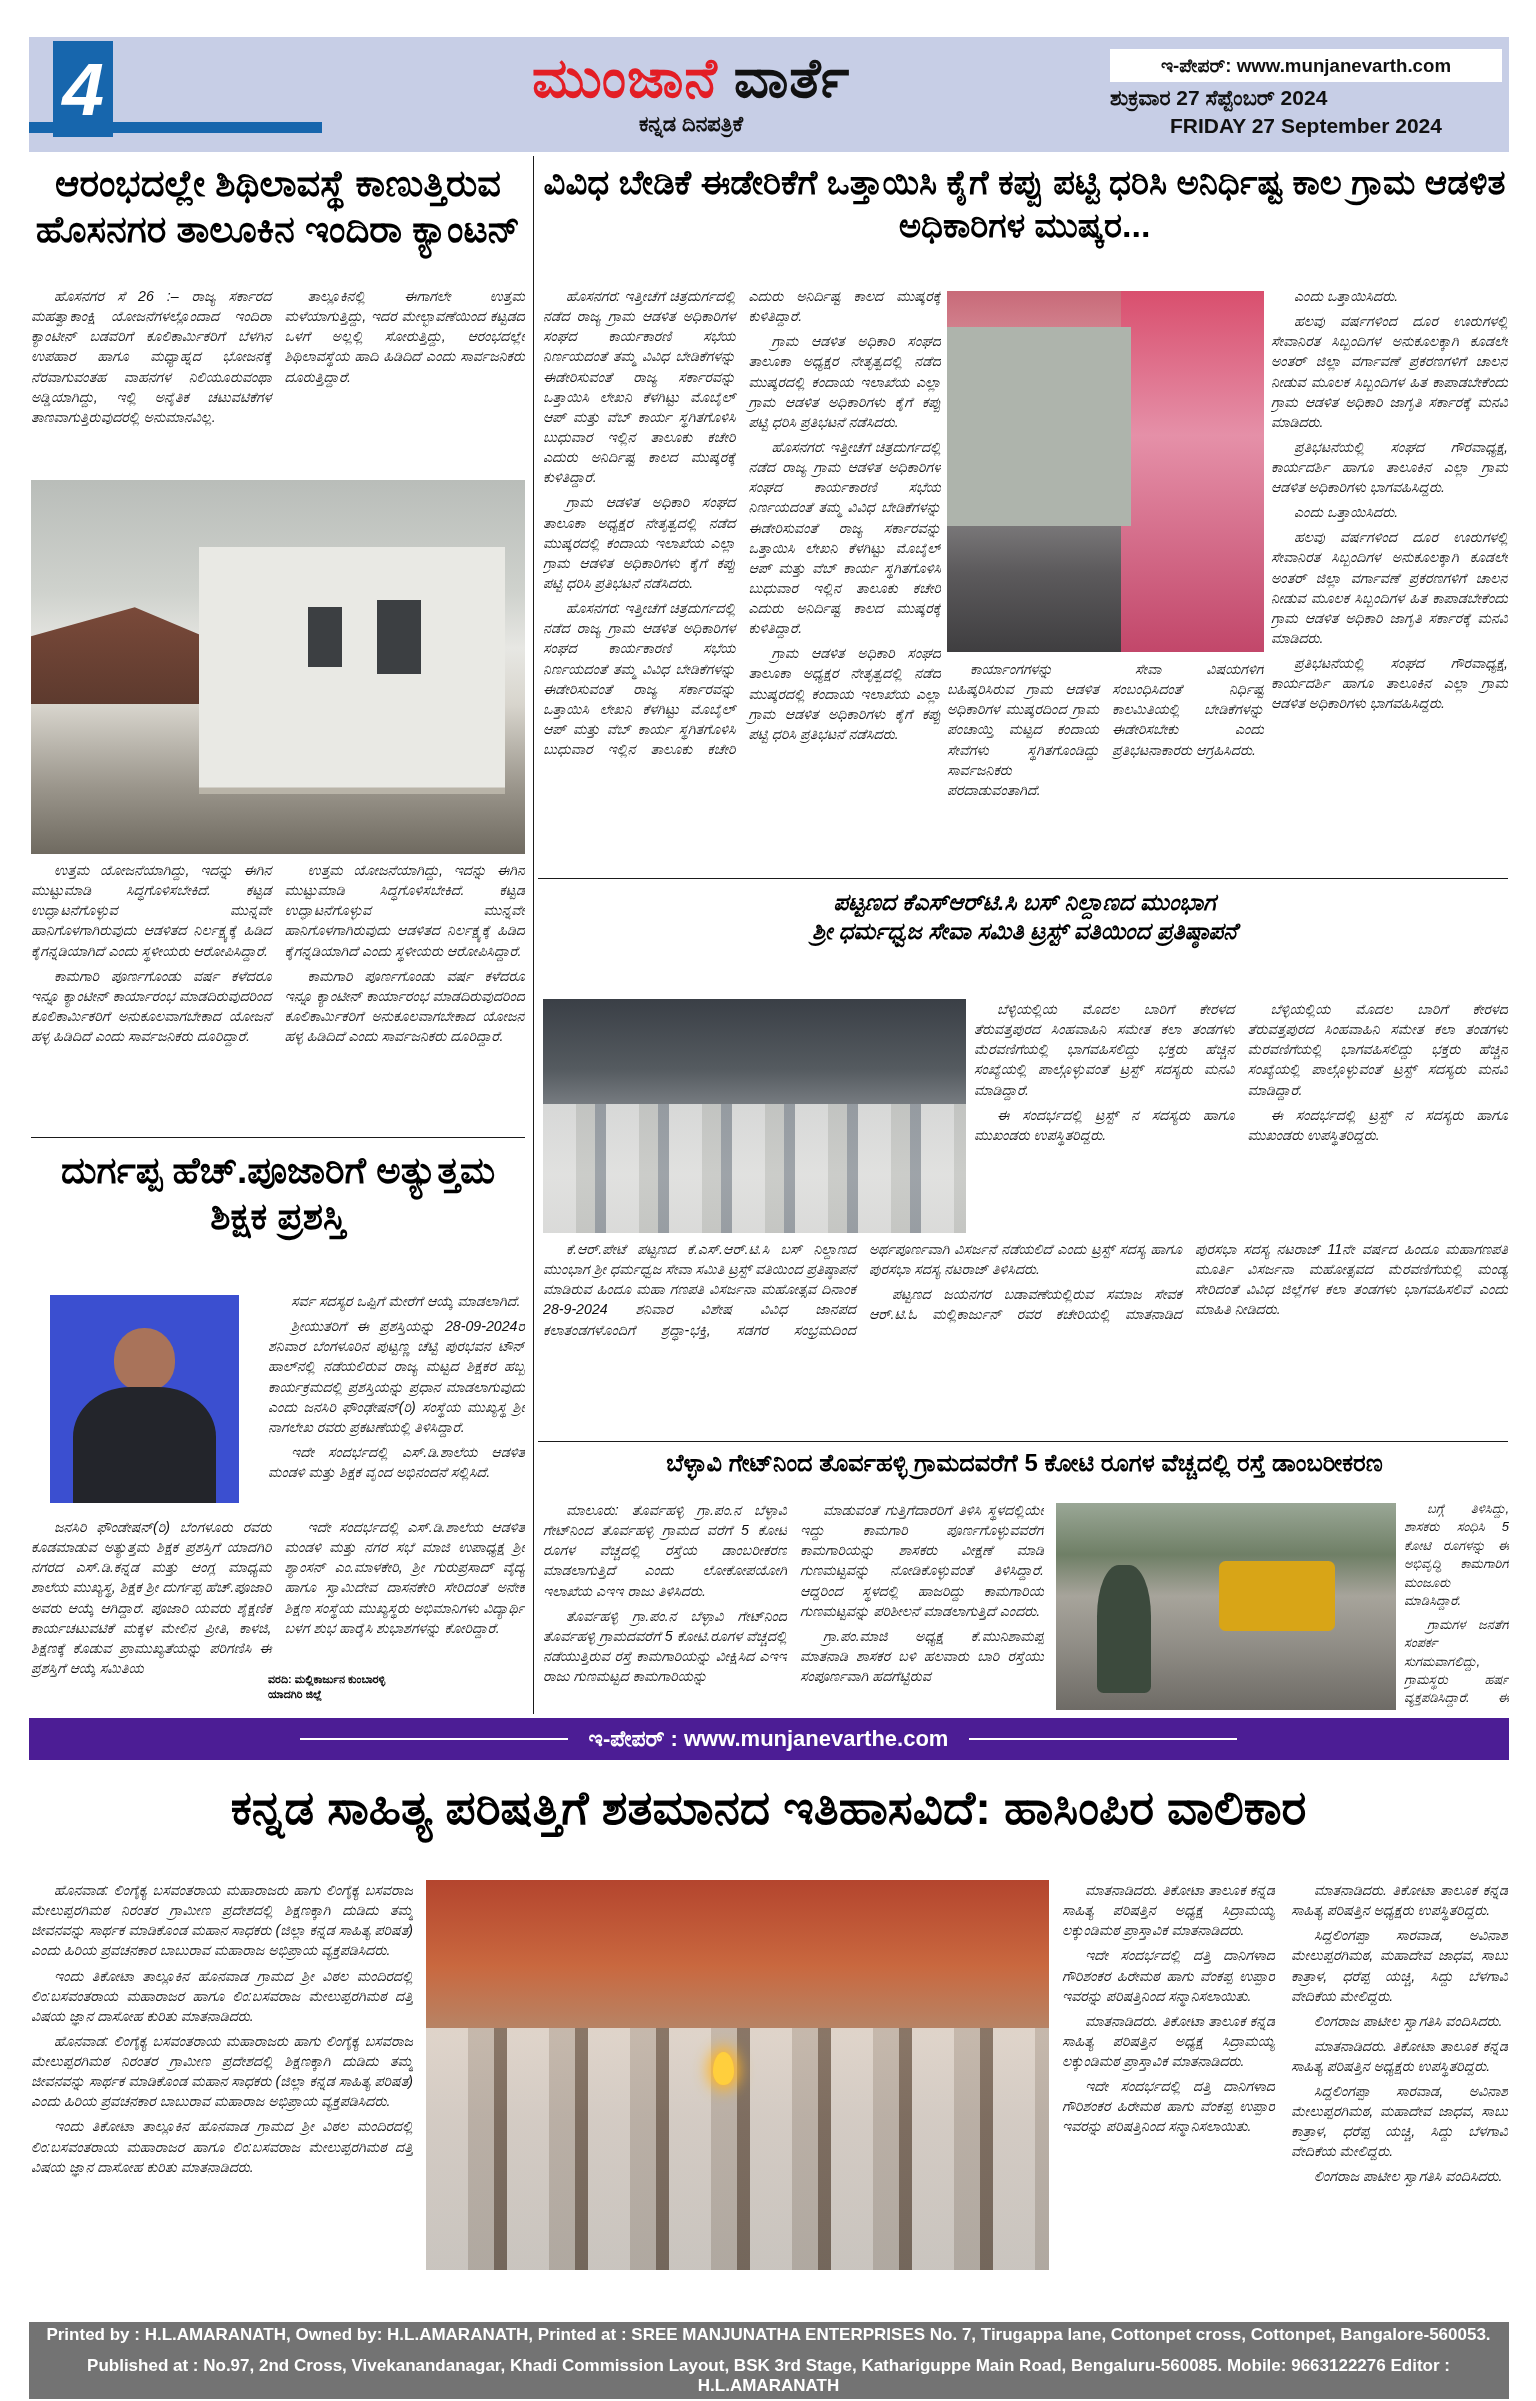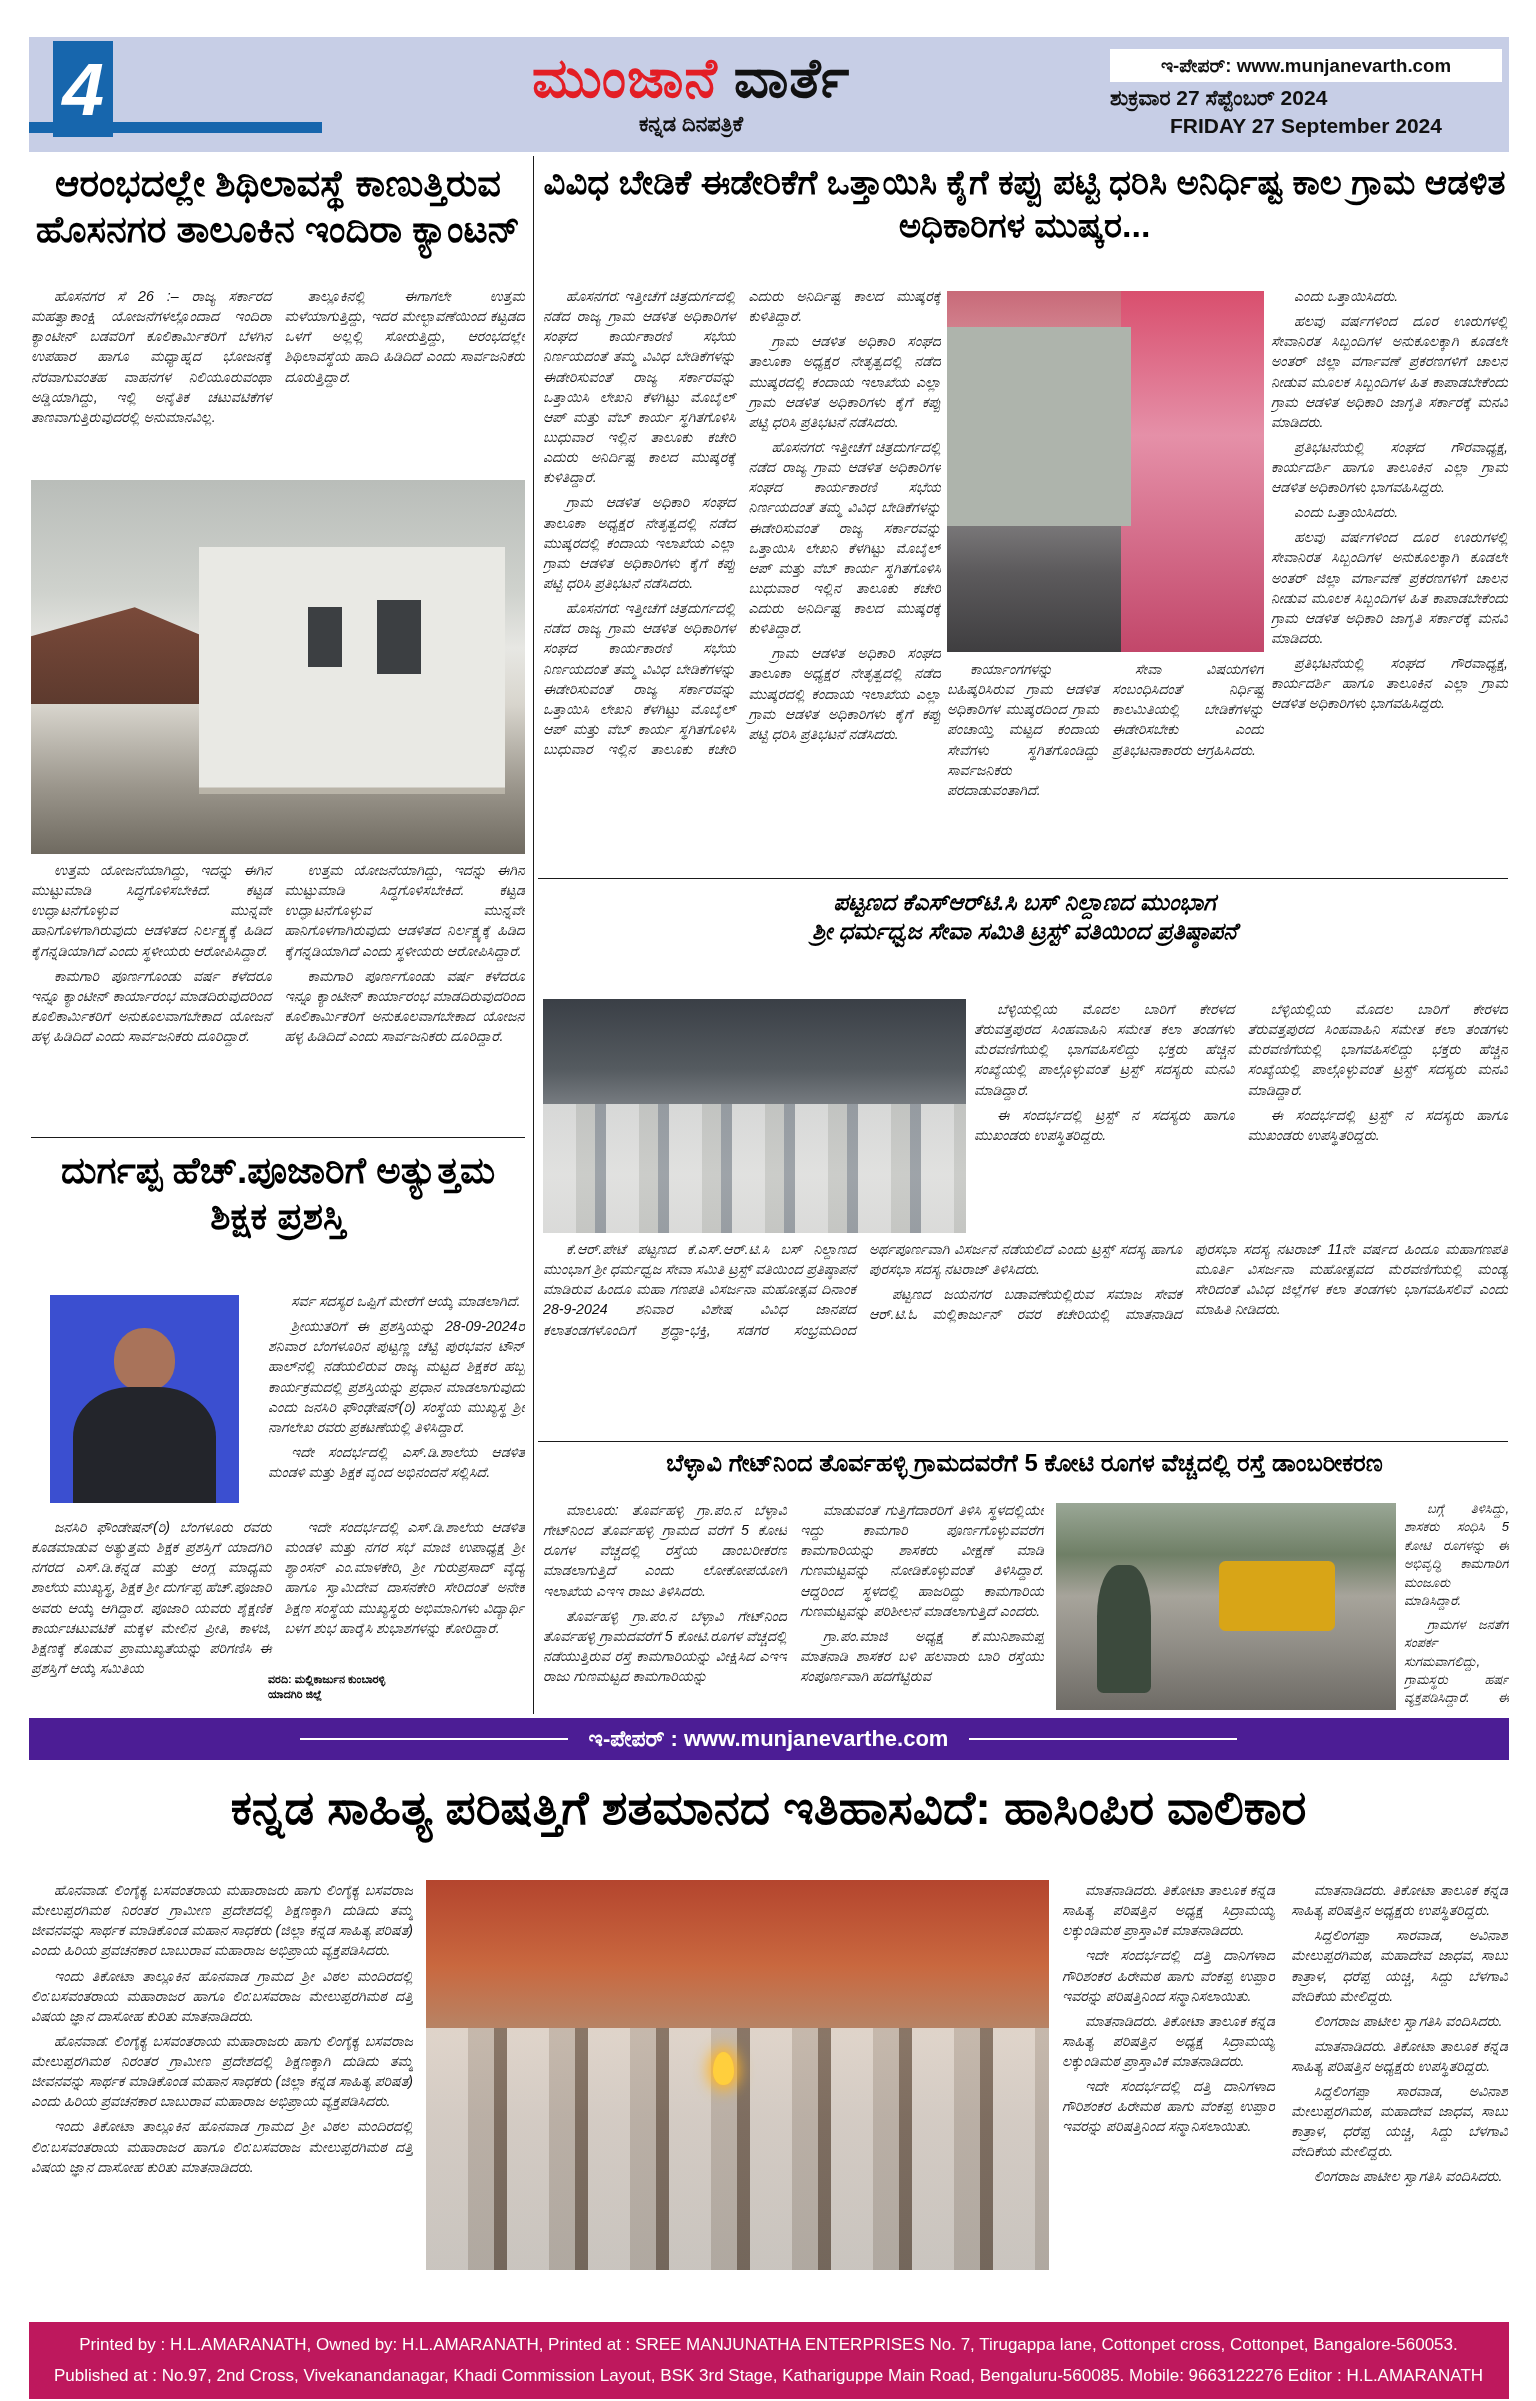--- a/index.html
+++ b/index.html
@@ -58,23 +58,23 @@
   .ph-portrait .suit{position:absolute;left:12%;top:44%;width:76%;height:60%;background:#23252b;border-radius:40% 40% 0 0;}
   .ph-sahitya{background:linear-gradient(180deg,#b4452e 0%,#c9683f 22%,#b5876a 40%,#7c5a49 62%,#4a3a31 100%);}
   .ph-sahitya .people{position:absolute;left:0;bottom:0;width:100%;height:62%;background:repeating-linear-gradient(90deg,#e9e7e2 0 42px,#c9c4bc 42px 68px,#7e7266 68px 81px);opacity:.8;}
   .ph-sahitya .flame{position:absolute;left:46%;top:44%;width:21px;height:33px;background:#ffcf3d;border-radius:50% 50% 50% 50%/60% 60% 40% 40%;box-shadow:0 0 14.6px 4.9px #ffb524;}
 
   
   .strip{left:28.5px;top:1718px;width:1480px;height:42px;background:#4c1d95;color:#ffffff;display:flex;align-items:center;justify-content:center;font-weight:bold;font-size:22px;}
   .strip .line{height:1.6px;background:#ffffff;width:268px;margin:0 21px;}
 
   
-  .footer{left:28.5px;top:2322px;width:1480px;height:77px;background:#be185d;color:#ffffff;
+  .footer{left:28.5px;top:2322px;width:1480px;height:77px;background:#737373;color:#ffffff;
     display:flex;flex-direction:column;align-items:center;justify-content:center;gap:11px;
-    font-weight:normal;font-size:17px;text-align:center;}
+    font-weight:bold;font-size:17px;text-align:center;}
 </style>
 </head>
 <body>
 
 <div id="page">
 
   <div class="abs header-band"></div>
   <div class="abs pagenum-box">
     <span>4</span>
   </div>

